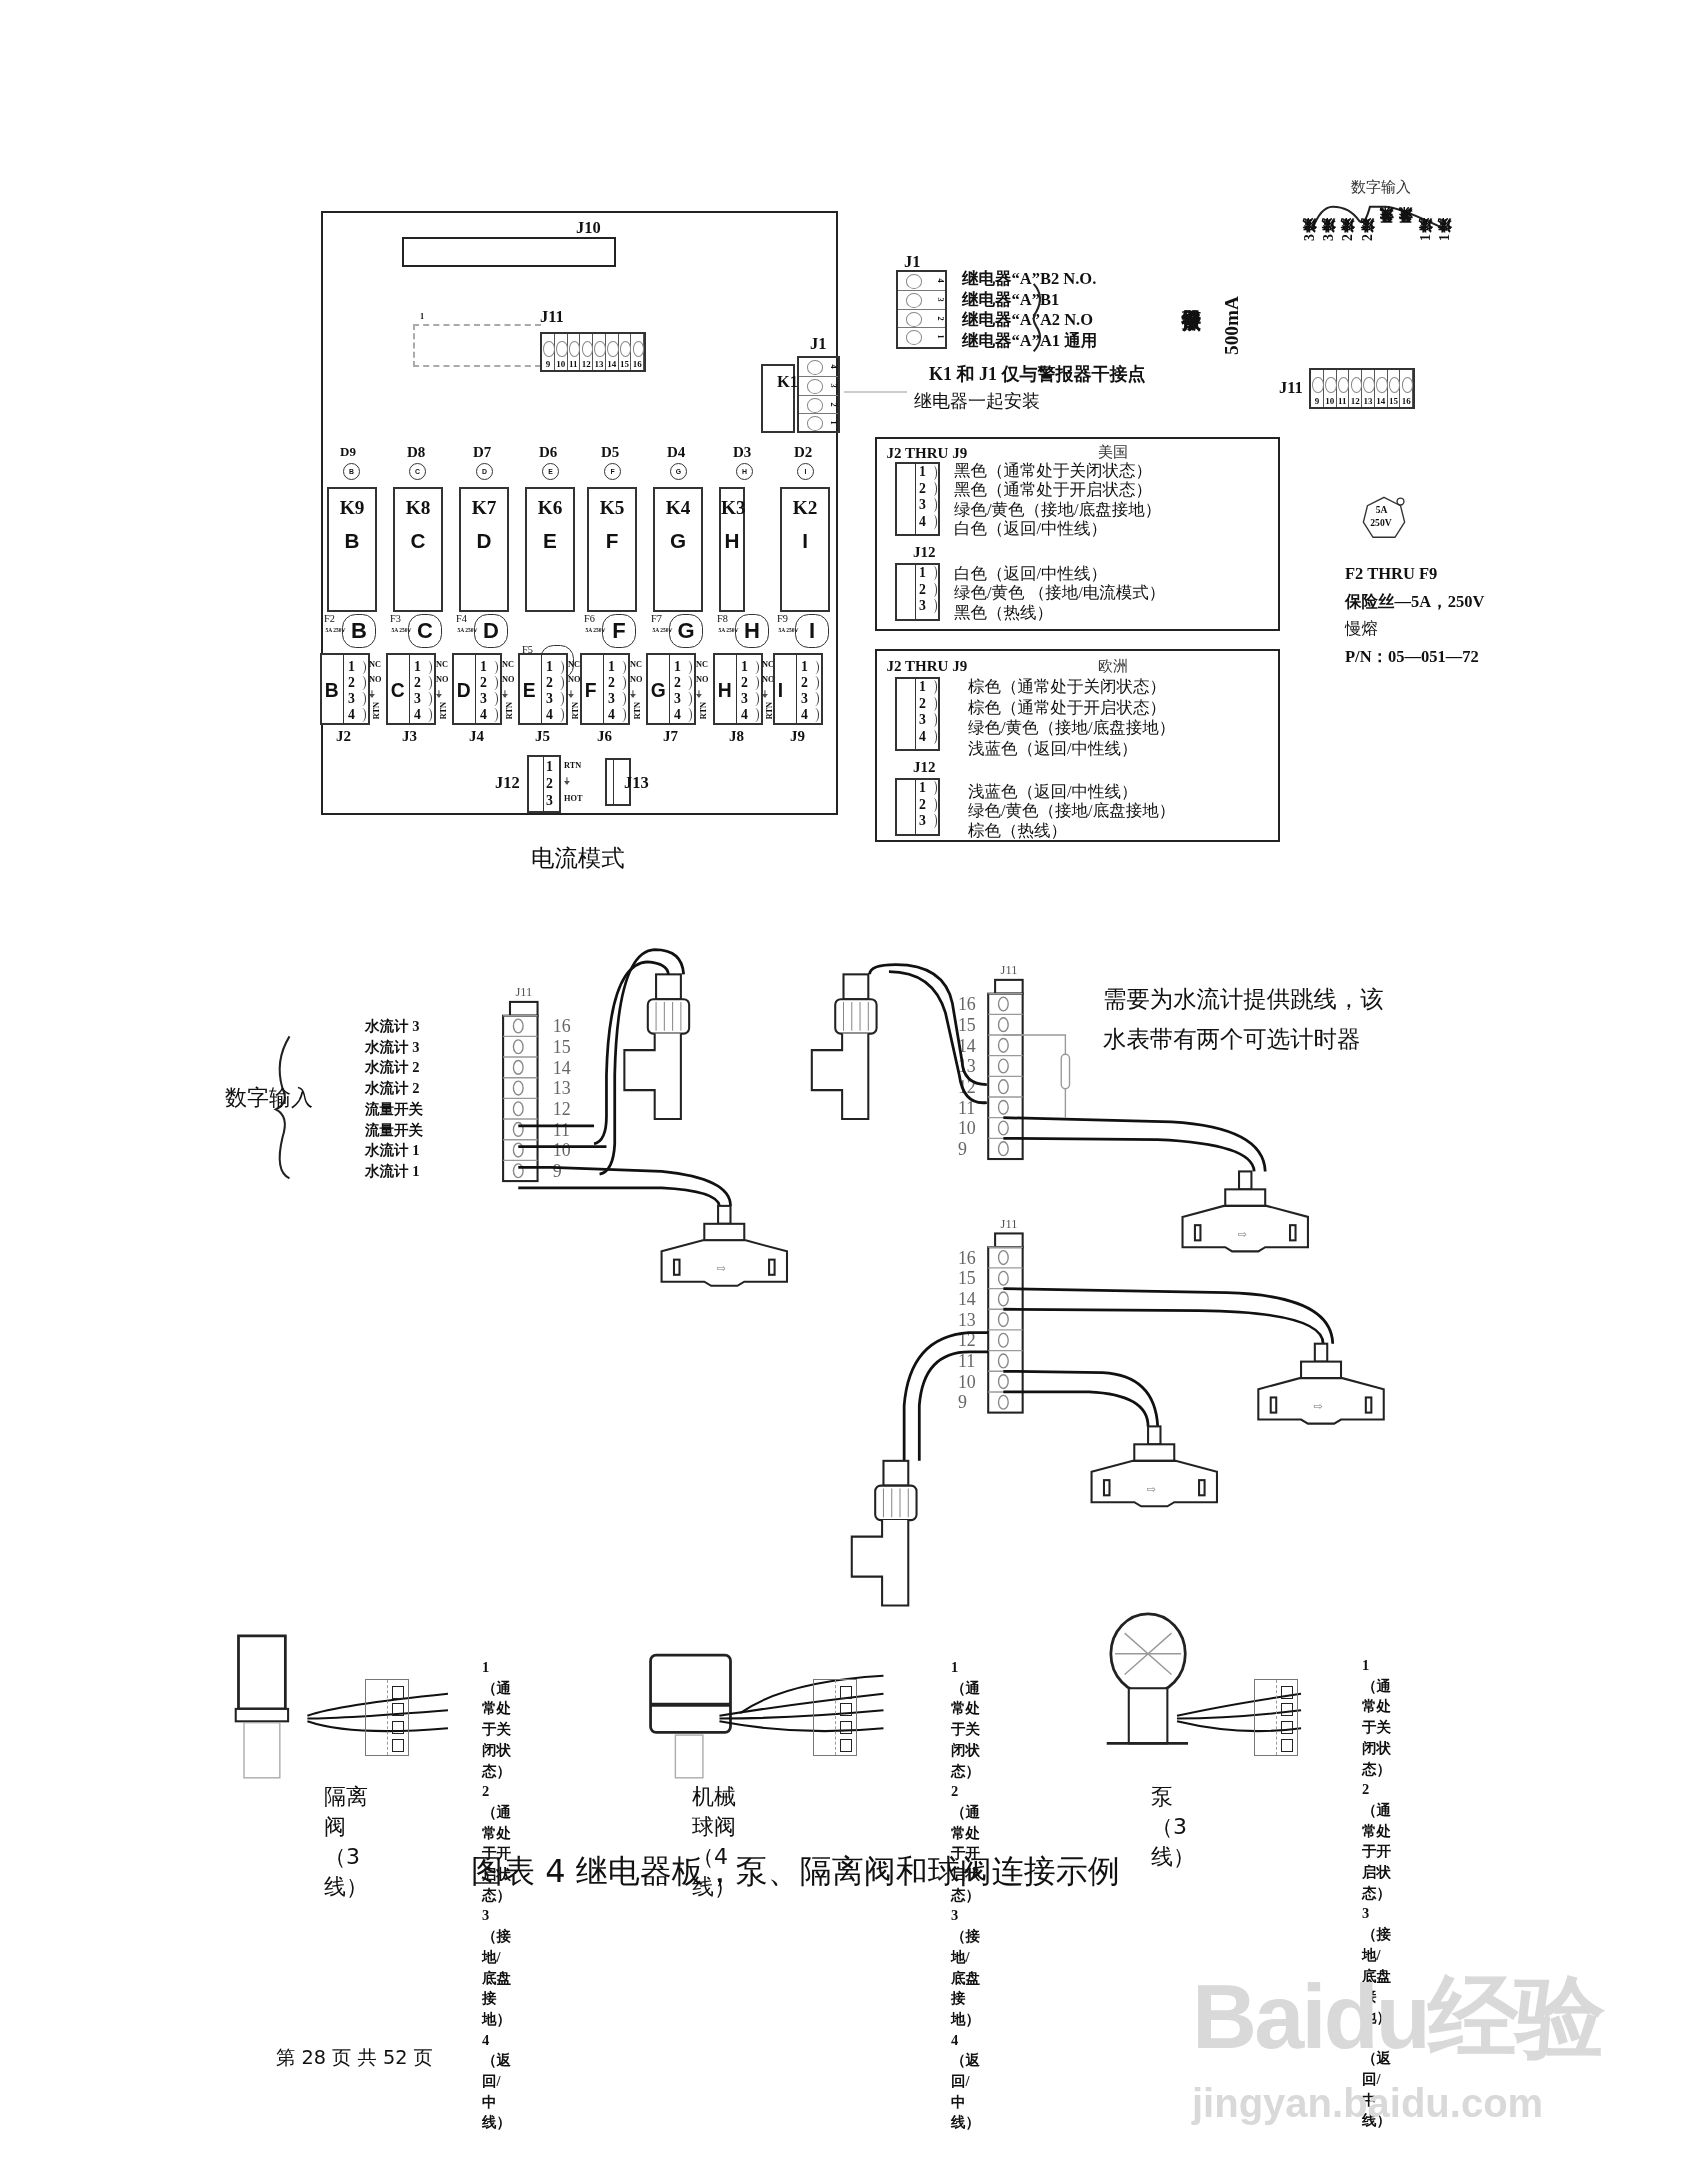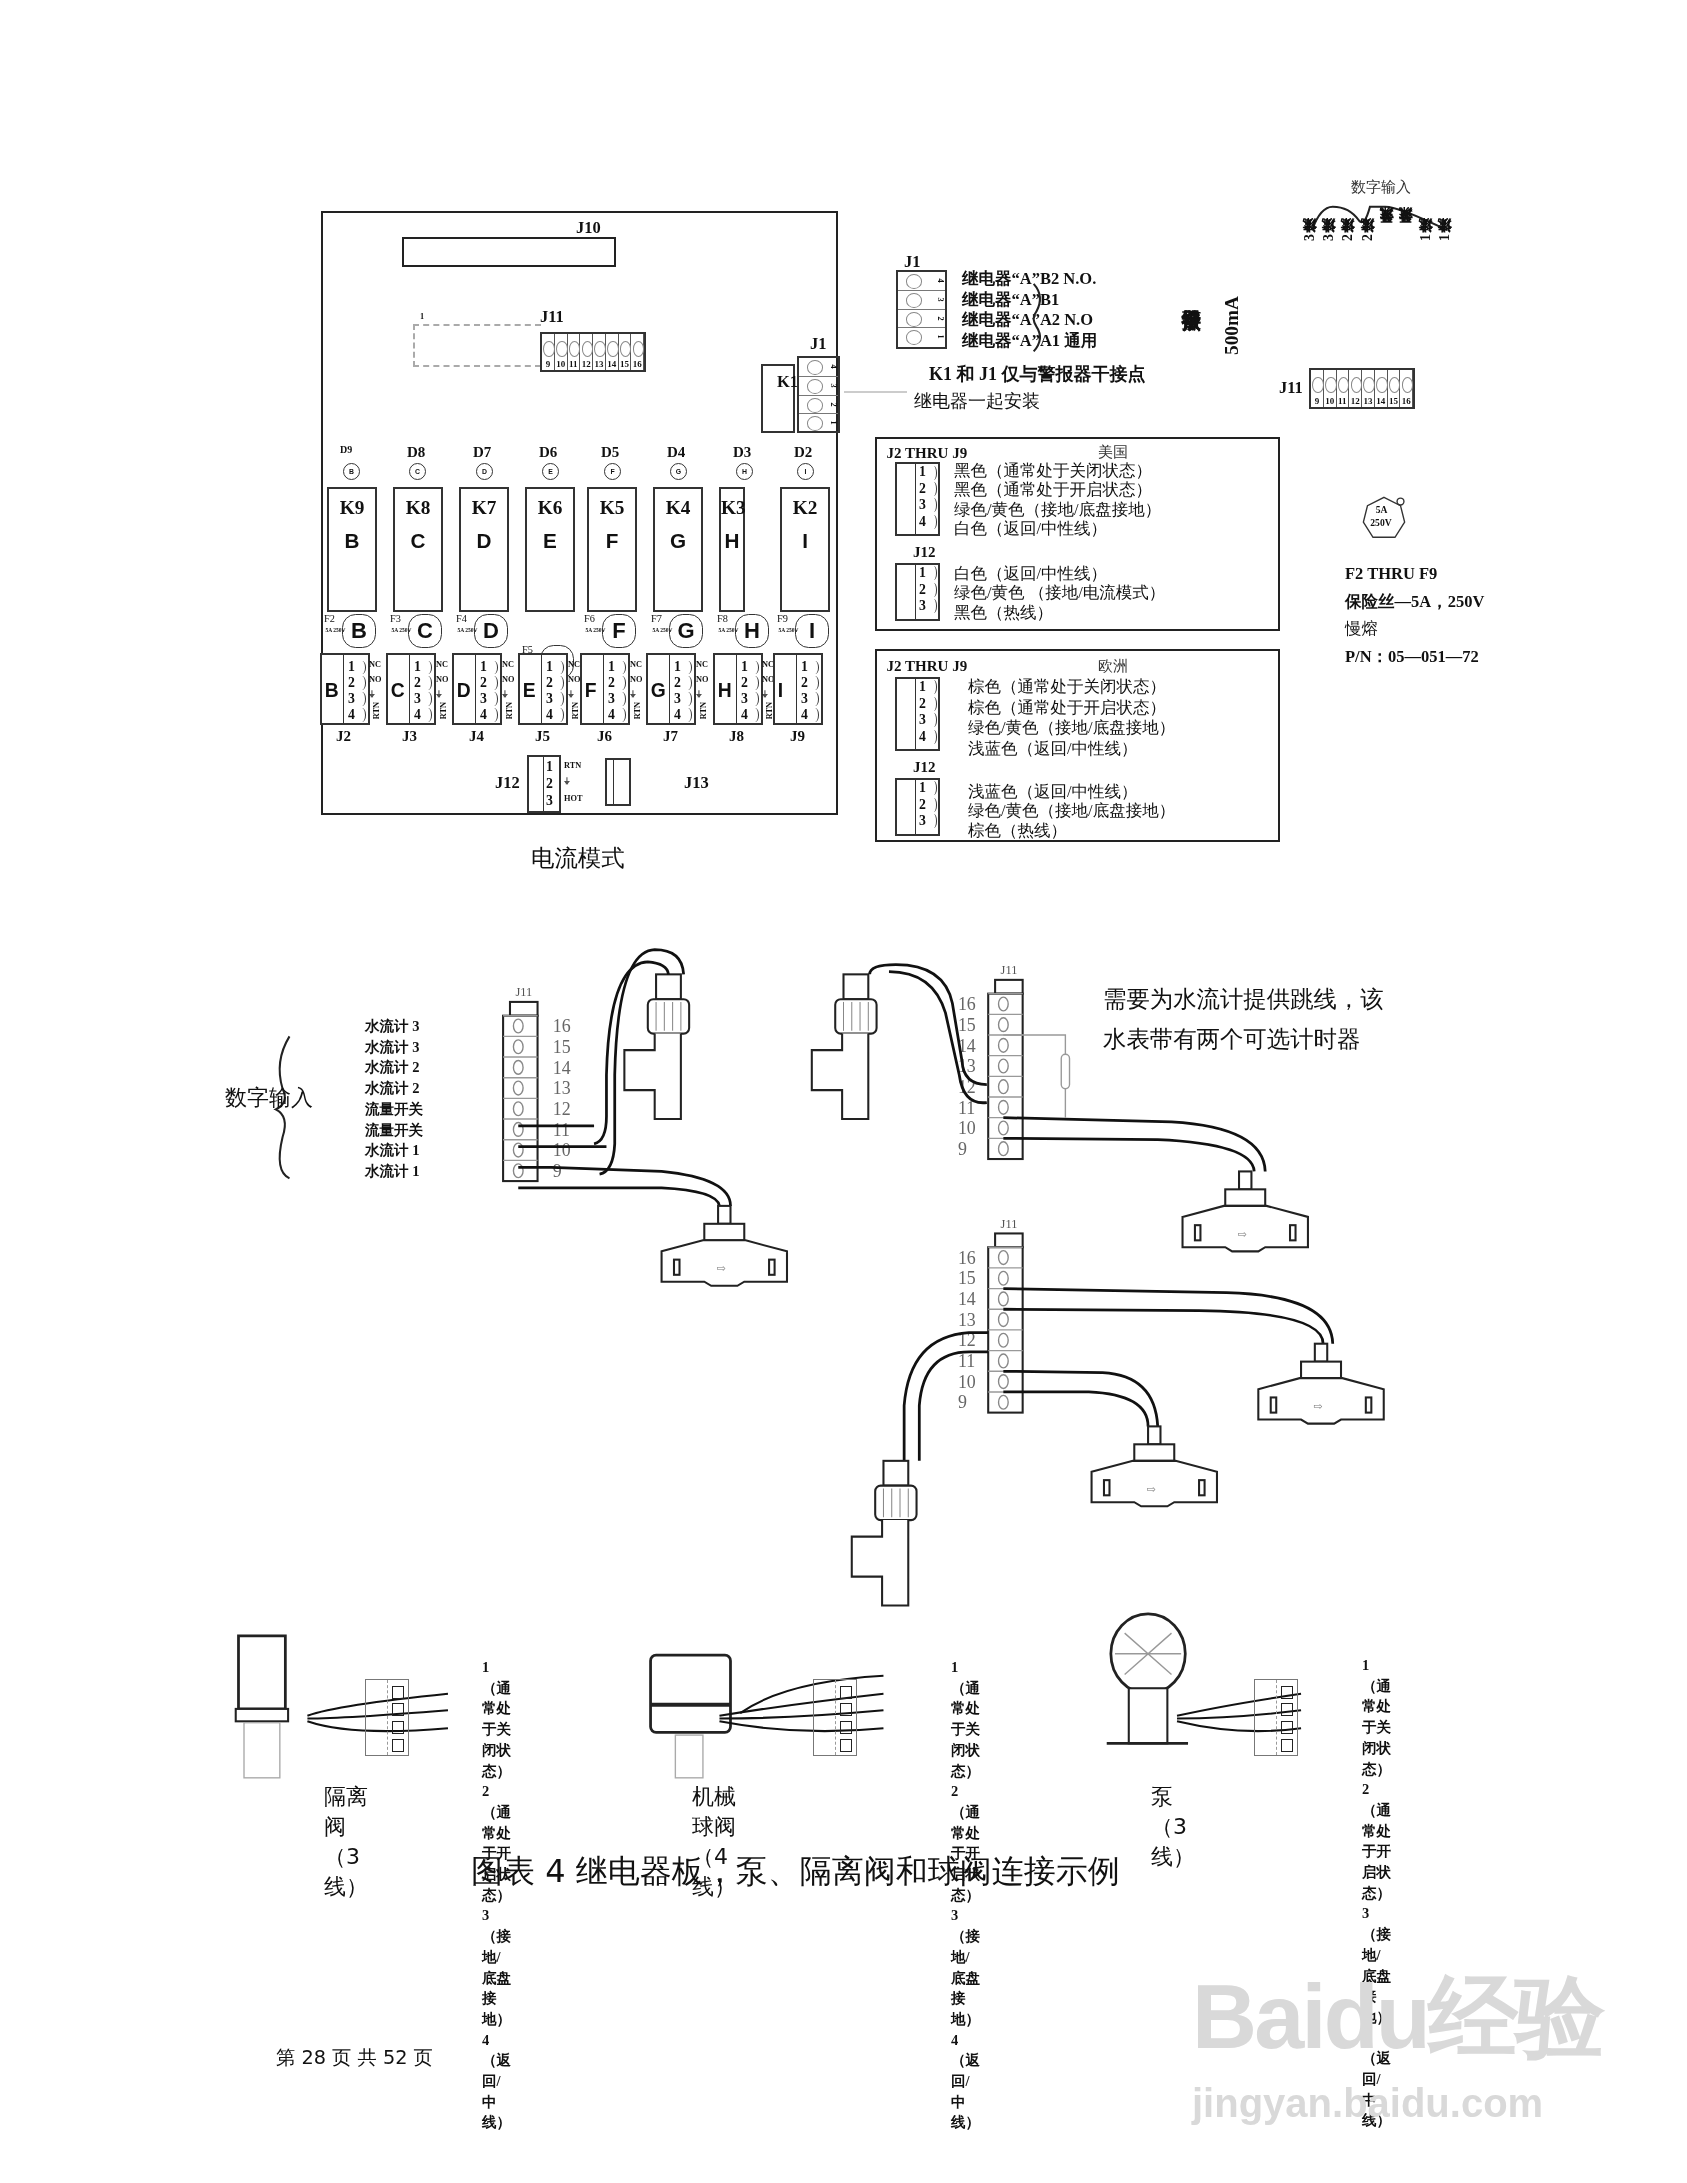--- a/index.html
+++ b/index.html
@@ -85,21 +85,21 @@
       <div style="position: absolute; right: 2.8px; top: 3.6px; font-size: 8.3px; font-weight: bold; transform: rotate(90deg);">2</div>
     </div>
     <div style="position: absolute; left: 0px; right: 0px; top: 55px; height: 18px; border-top: 0.7px solid rgb(119, 119, 119);">
       <div style="position: absolute; left: 8.3px; top: 2.1px; width: 13.8px; height: 12.7px; border: 0.7px solid rgb(136, 136, 136); border-radius: 50%;"></div>
       <div style="position: absolute; right: 2.8px; top: 3.6px; font-size: 8.3px; font-weight: bold; transform: rotate(90deg);">1</div>
     </div>
   </div>
 <div class="abs" style="left:844px;top:391px;width:63px;height:2.1px;background:#ccc;"></div>
 
 <div id="relay-area">
-    <div style="position: absolute; left: 340px; top: 444px; font-weight: bold; font-size: 10px;">D9</div>
+    <div style="position: absolute; left: 340px; top: 444px; font-weight: bold; font-size: 13px;">D9</div>
     <div style="position: absolute; left: 343px; top: 463px; width: 15px; height: 15px; border: 1.4px solid rgb(51, 51, 51); border-radius: 50%; font-size: 6.9px; text-align: center; line-height: 15px; font-weight: bold; font-family: &quot;Liberation Sans&quot;, sans-serif;">B</div>
     <div class="relay" style="left: 327px; top: 487px; width: 50px; height: 125px;">
       <div class="kname">K9</div>
       <div class="letter">B</div>
     </div>
     <div style="position: absolute; left: 324px; top: 613px; width: 62px; height: 36px;">
       <div style="position: absolute; left: 0px; top: 0px; font-size: 10.3px;">F2</div>
       <div style="position: absolute; left: 1.4px; top: 13.8px; font-size: 5.5px; font-weight: bold; line-height: 6.2px;">5A 250V</div>
       <div class="fuse-letter" style="position: absolute; left: 18px; top: 1.4px; width: 32px; height: 32px; border: 1.4px solid rgb(51, 51, 51); border-radius: 40%; text-align: center; line-height: 32px;">B</div>
     </div>
@@ -336,21 +336,21 @@
     <div style="position: absolute; left: 546px; top: 759px; font-size: 13.8px; font-weight: bold;">1</div>
     <div style="position: absolute; left: 564px; top: 761px; font-size: 8.3px; font-weight: bold;">RTN</div>
     <div style="position: absolute; left: 546px; top: 776px; font-size: 13.8px; font-weight: bold;">2</div>
     <div style="position: absolute; left: 564px; top: 777px; font-size: 8.3px; font-weight: bold;">⏚</div>
     <div style="position: absolute; left: 546px; top: 793px; font-size: 13.8px; font-weight: bold;">3</div>
     <div style="position: absolute; left: 564px; top: 794px; font-size: 8.3px; font-weight: bold;">HOT</div>
   </div>
 <div class="abs" style="left:605px;top:758px;width:26px;height:48px;border:2.1px solid #333;box-sizing:border-box;">
   <div class="abs" style="left:5.5px;top:0;width:1.4px;height:44px;background:#333;"></div>
 </div>
-<div class="lbl jlabel" style="left:684px;top:773px;">J13</div>
+<div class="lbl jlabel" style="left:624px;top:773px;">J13</div>
 
 <div class="lbl caption sans" style="left:531px;top:842px;">电流模式</div>
 
 <div class="lbl jlabel" style="left:904px;top:252px;">J1</div>
 <div class="abs" id="j1legend" style="left:896px;top:270px;width:51px;height:79px;border:2.8px solid #333;box-sizing:border-box;">
     <div style="position: absolute; left: 0px; right: 0px; top: 0px; height: 18px; border-top: none;">
       <div style="position: absolute; left: 8.3px; top: 2.1px; width: 13.8px; height: 12.7px; border: 0.7px solid rgb(136, 136, 136); border-radius: 50%;"></div>
       <div style="position: absolute; right: 2.8px; top: 3.6px; font-size: 8.3px; font-weight: bold; transform: rotate(90deg);">4</div>
     </div>
     <div style="position: absolute; left: 0px; right: 0px; top: 18px; height: 18px; border-top: 0.7px solid rgb(119, 119, 119);">

